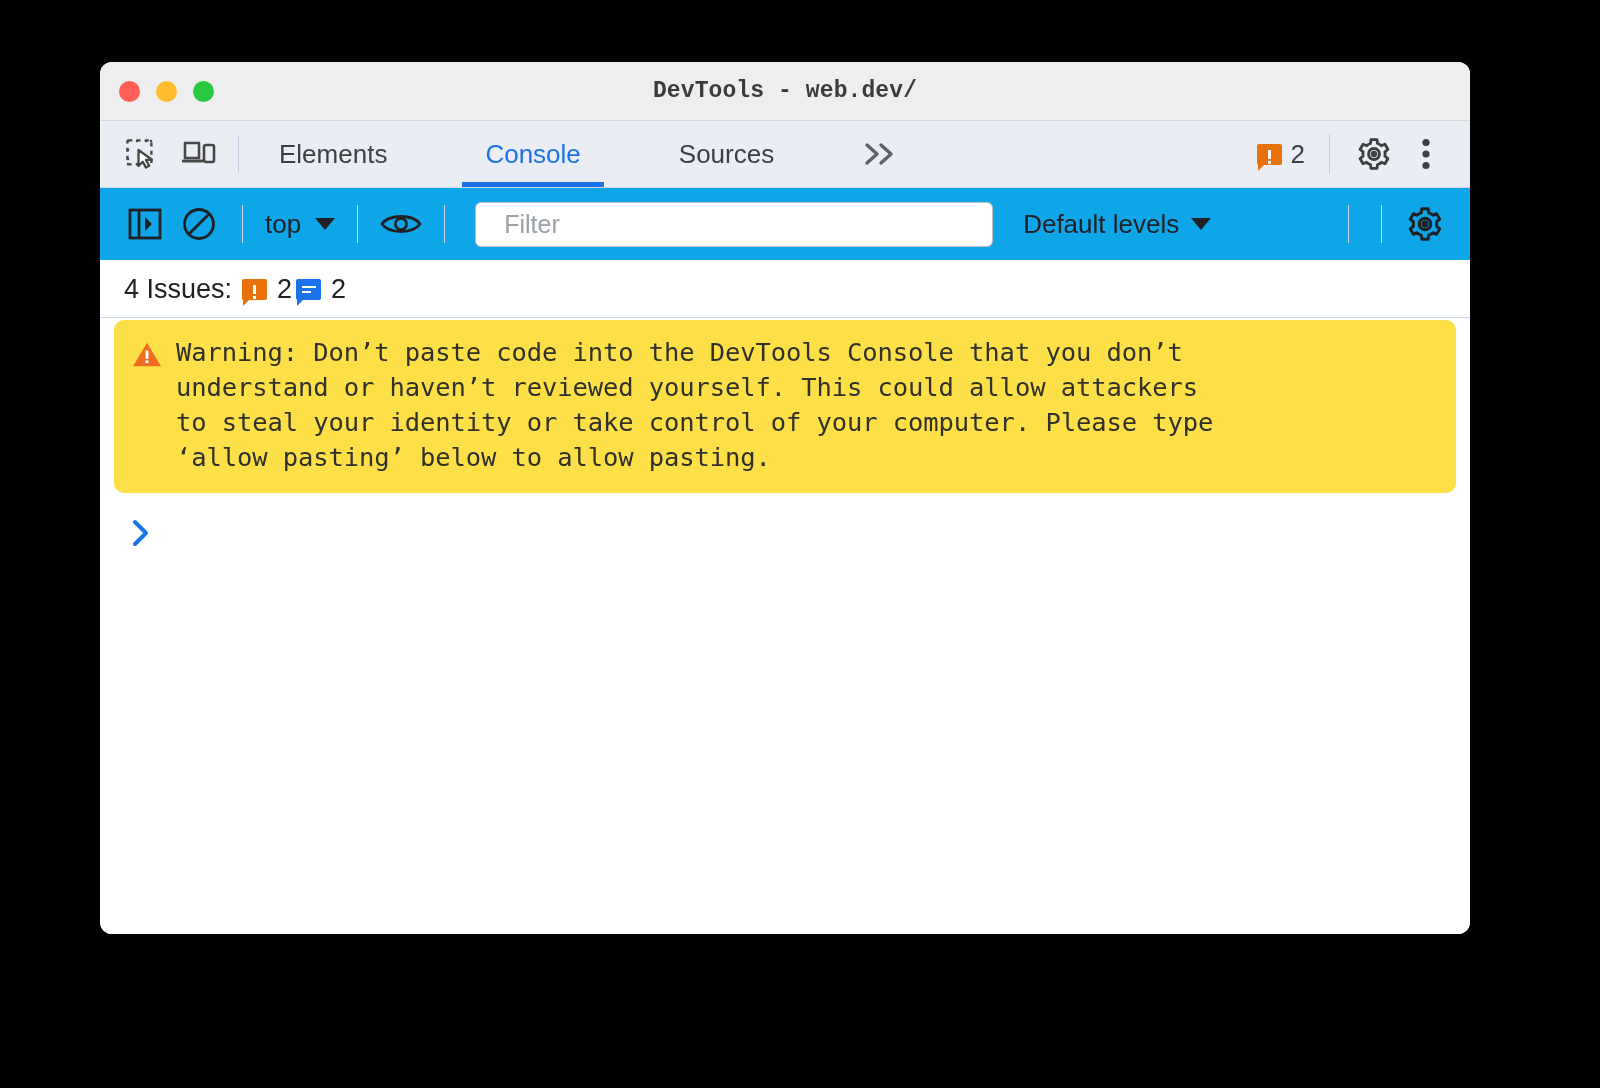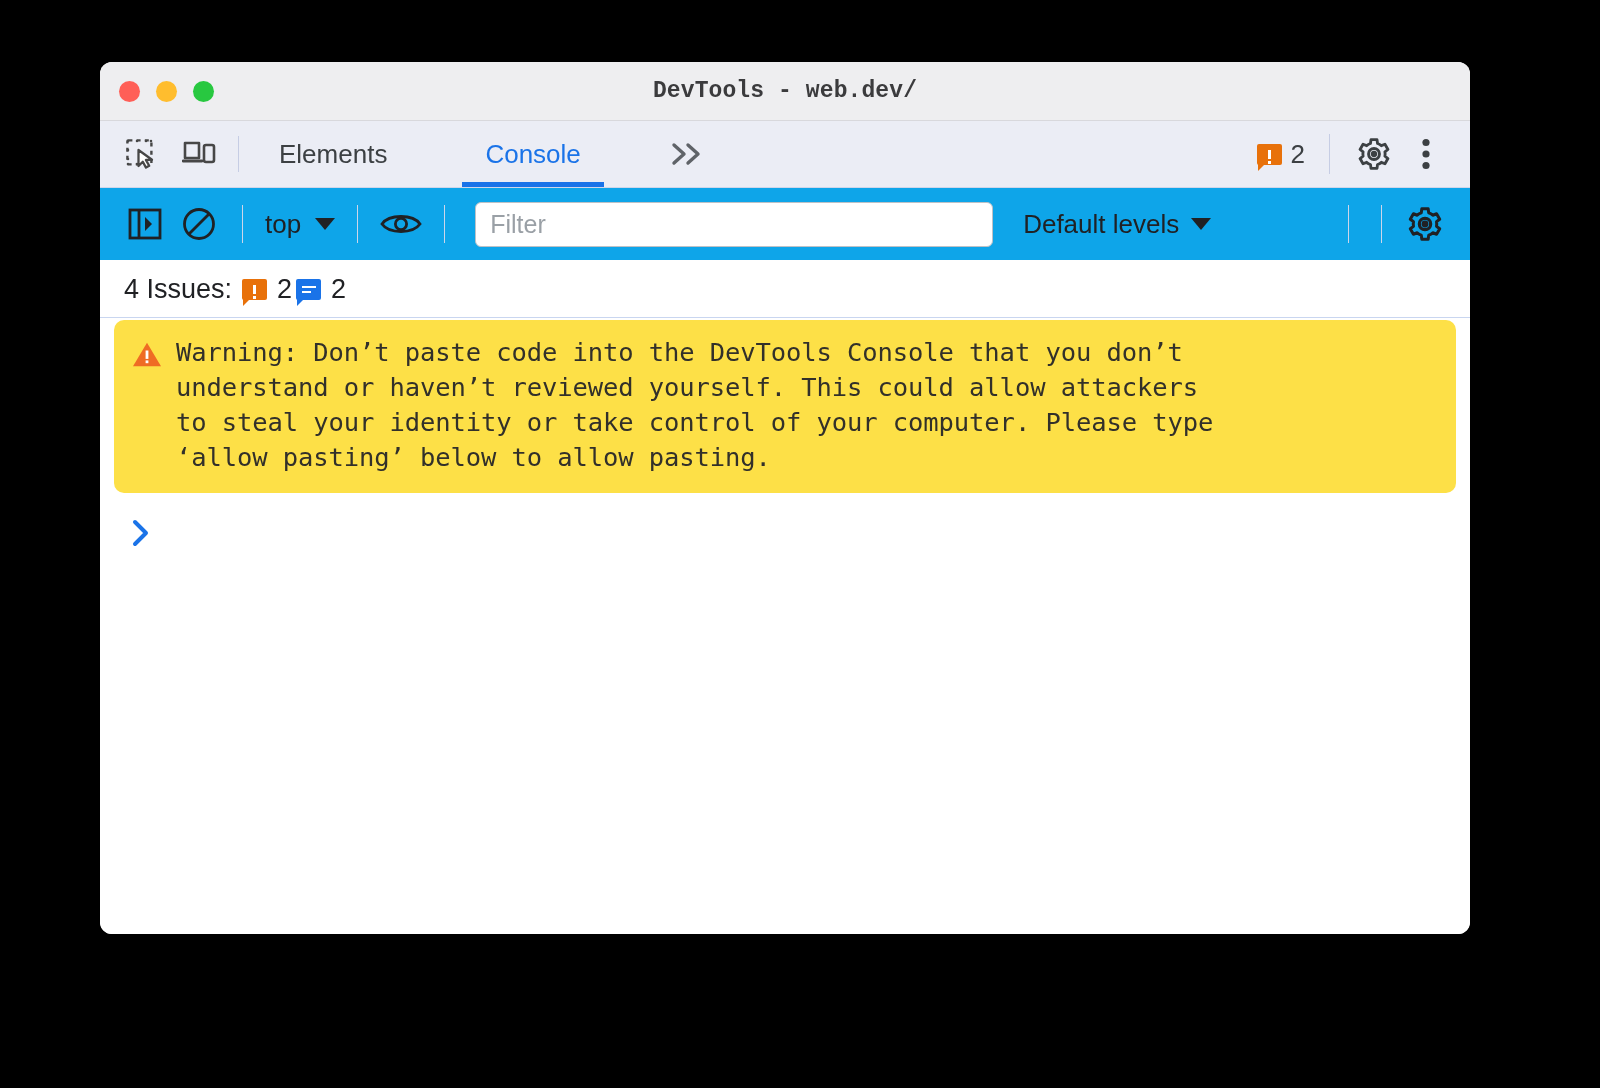--- a/index.html
+++ b/index.html
@@ -273,21 +273,21 @@
     flex: 0 0 auto;
     width: 518px;
     height: 45px;
     margin-left: 14px;
     border: 1px solid #bdc1c6;
     border-radius: 6px;
     background: #fff;
     font-size: 25px;
     font-family: "Liberation Sans", sans-serif;
     color: #202124;
-    padding: 0 14px;
+    padding: 0 28px;
     box-sizing: border-box;
     outline: none;
   }
   .filter-input::placeholder { color: #9aa0a6; }
 
   .levels-select {
     display: flex;
     align-items: center;
     gap: 12px;
     font-size: 26px;
@@ -403,20 +403,23 @@
       </div>
 
       <div class="tb-sep"></div>
 
       <div class="tabs">
         <div class="tab">
           <span>Elements</span>
         </div>
         <div class="tab active">
           <span>Console</span>
+        </div>
+        <div class="tab">
+          <span>Sources</span>
         </div>
         <div class="tab-more">
           <svg width="40" height="28" viewBox="0 0 40 28" fill="none">
             <path d="M6 5 L16 14 L6 23" stroke="#5f6368" stroke-width="3.4" stroke-linecap="round" stroke-linejoin="round"></path>
             <path d="M20 5 L30 14 L20 23" stroke="#5f6368" stroke-width="3.4" stroke-linecap="round" stroke-linejoin="round"></path>
           </svg>
         </div>
       </div>
 
       <div class="tabbar-right">

